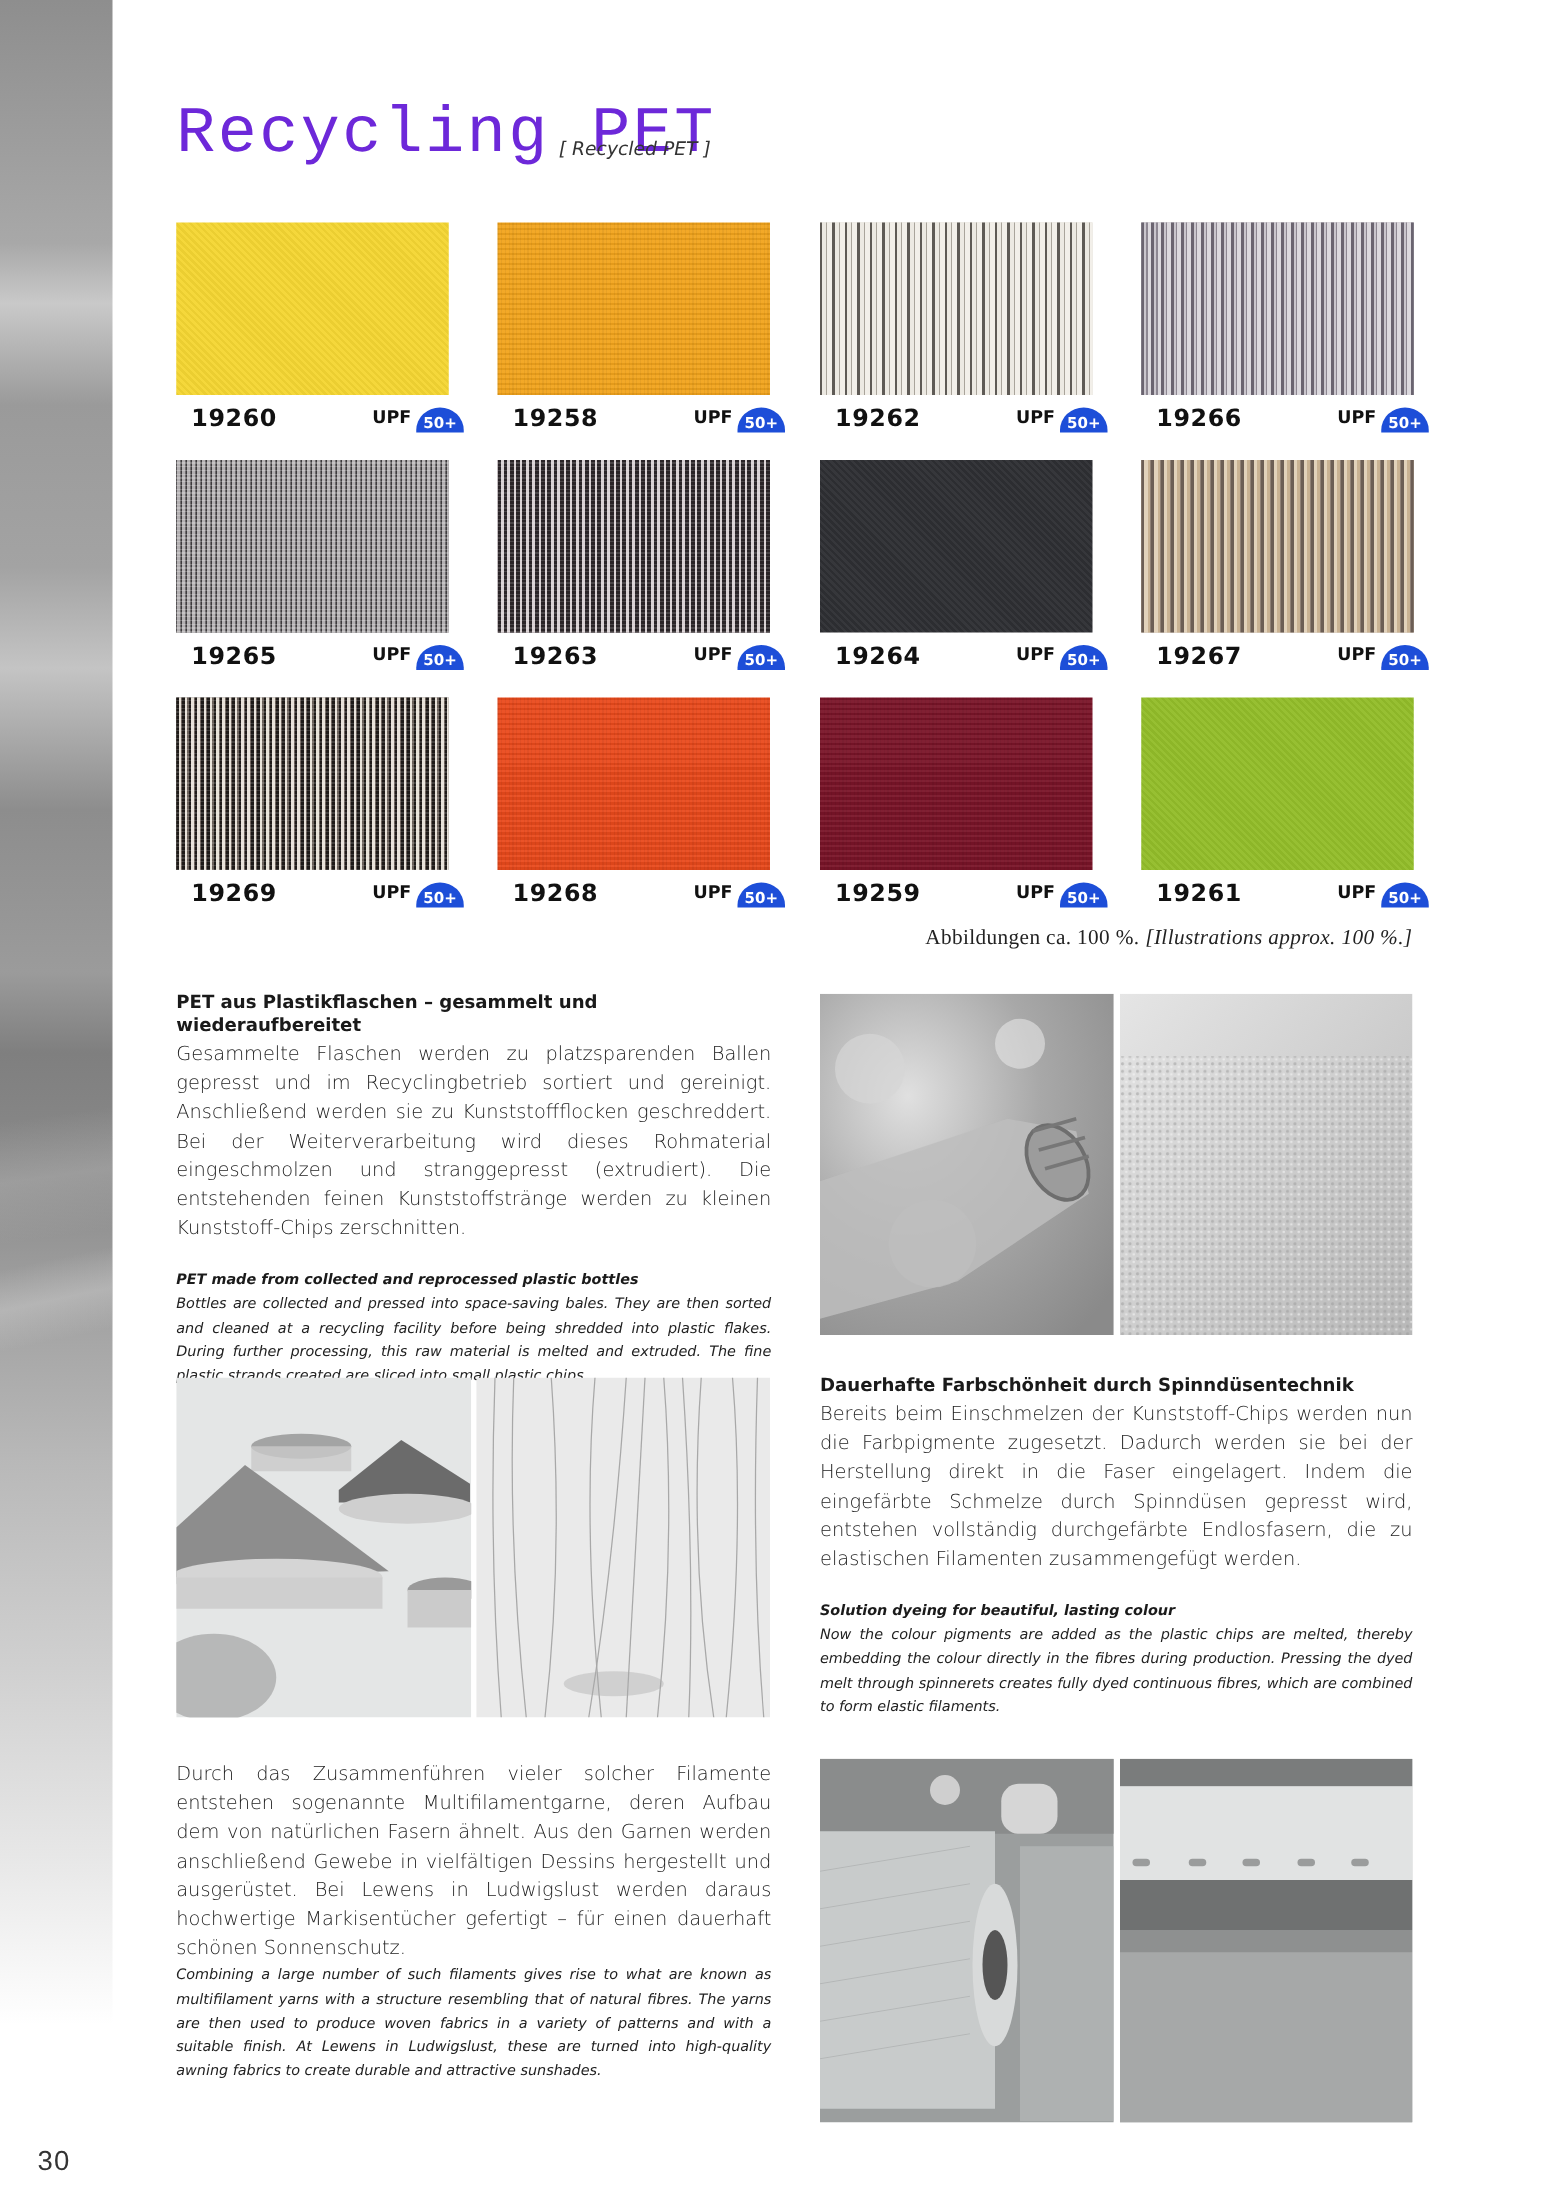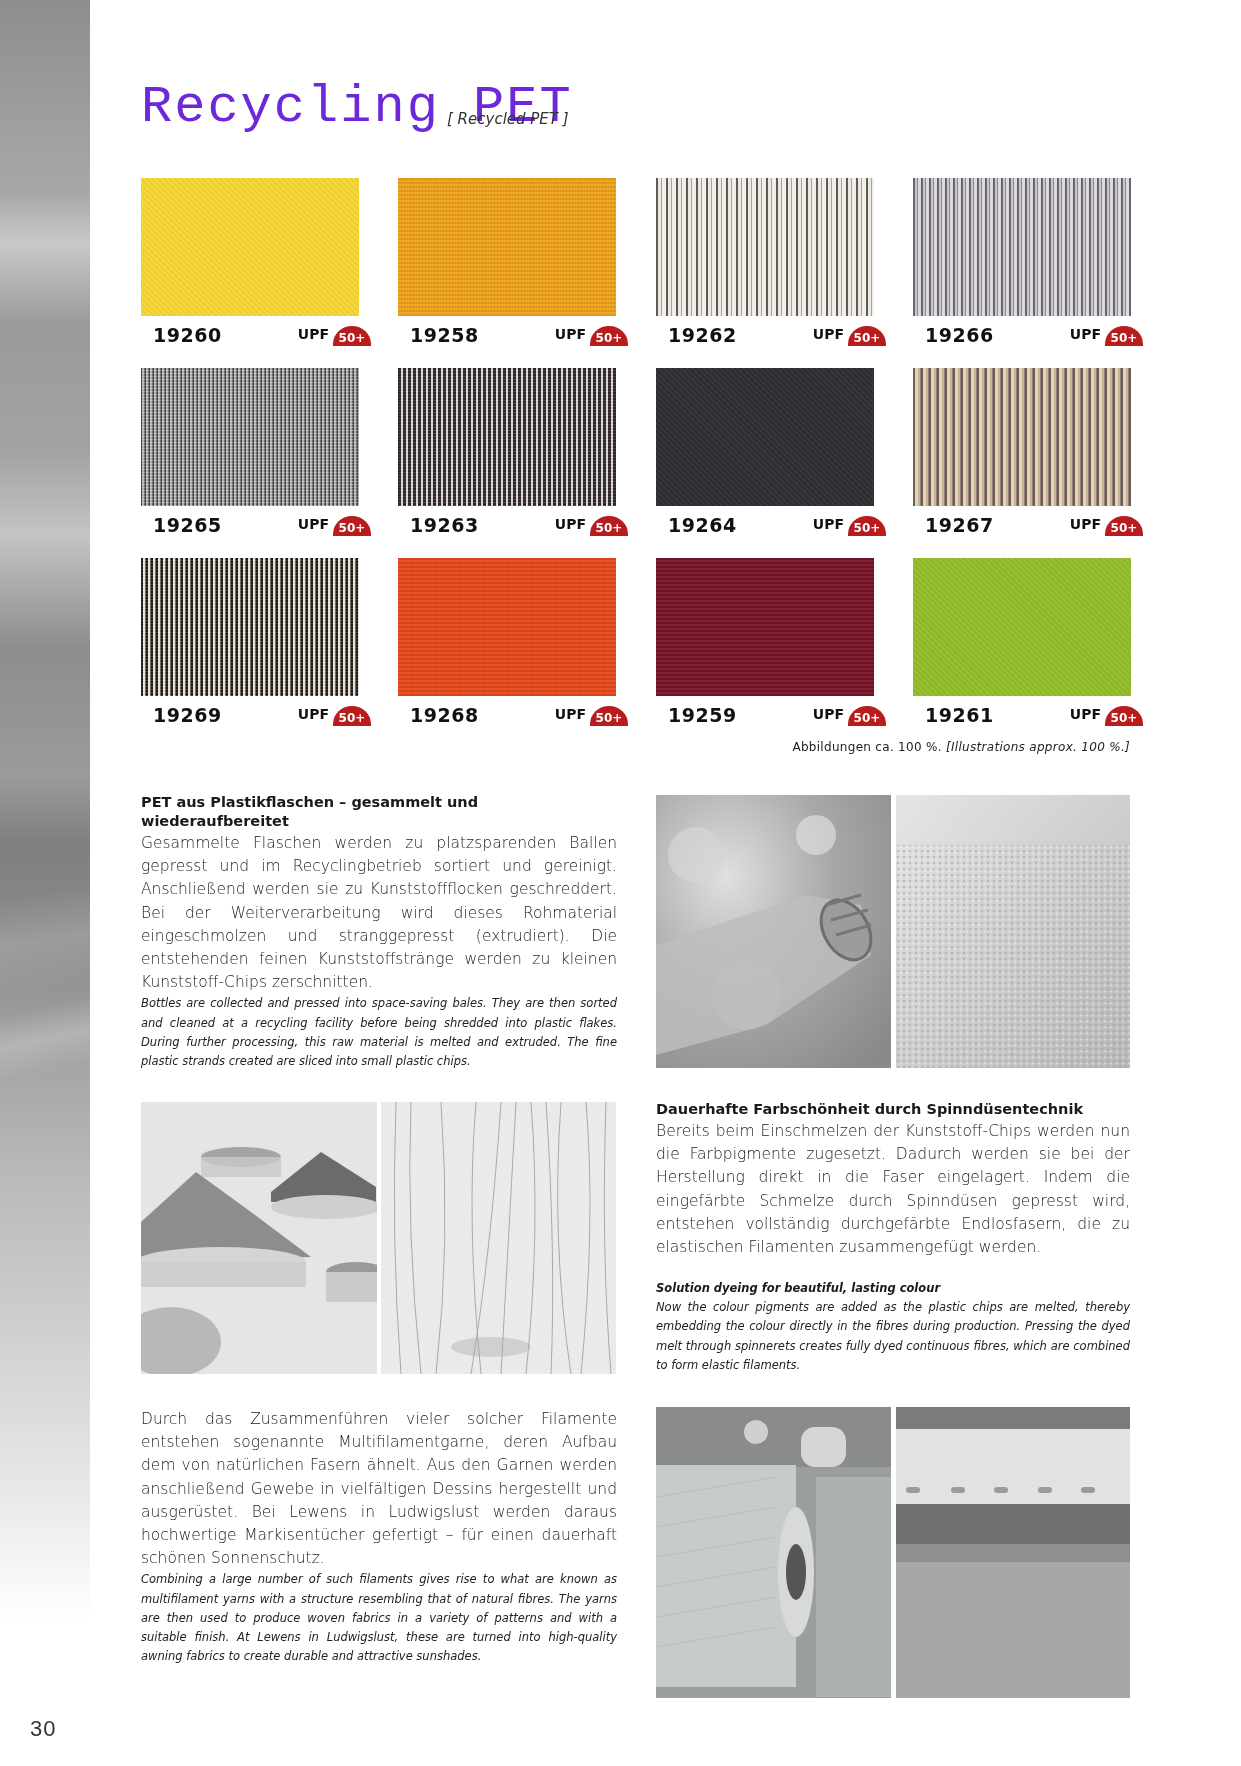--- a/index.html
+++ b/index.html
@@ -13,24 +13,24 @@
   .page-number { position:absolute; left:30px; top:1716px; font-size:22px; font-family:Liberation Sans, sans-serif; font-weight:300; color:#333; letter-spacing:1px; }
 
   .title { position:absolute; left:141px; top:78px; font-size:52px; letter-spacing:2px; font-weight:normal; color:#6d28d9;font-family:Liberation Mono, monospace; }
   .subtitle { position:absolute; left:447px; top:110px; font-size:15px; font-style:italic; color:#333; }
 
   .swatch { position:absolute; width:218px; height:138px; }
   .swatch-label { position:absolute; width:218px; height:24px;margin-left:12px; }
   .code { position:absolute; left:0; top:0; font-size:19px; font-weight:bold; color:#111; letter-spacing:0.5px; }
   .upf { position:absolute; right:0; top:2px; display:flex; align-items:flex-start; }
   .upf-text { font-size:14px; font-weight:bold; color:#111; margin-right:4px; }
-  .upf-badge { width:38px; height:20px; background:#b91c1c; color:#fff; font-size:12px; font-weight:bold;
+  .upf-badge { width:38px; height:20px; background:#1d4ed8; color:#fff; font-size:12px; font-weight:bold;
                border-radius:19px 19px 0 0 / 18px 18px 0 0; display:flex; align-items:flex-end; justify-content:center; padding-bottom:1px; box-sizing:border-box; }
 
-  .caption { position:absolute; right:111px; top:740px; font-size:12px; color:#222; letter-spacing:0.3px; }
+  .caption { position:absolute; right:111px; top:740px; font-size:17px; color:#222; letter-spacing:0.3px;font-family:Liberation Serif, serif; }
   .caption i { font-style:italic; }
 
   .text-block { position:absolute; width:476px; }
   .h-de { font-size:14.5px; font-weight:bold; margin:0 0 1px 0; line-height:19px; }
   .p-de { font-size:15.5px; line-height:23.2px; margin:0; text-align:justify; font-weight:300; color:#222; }
   .h-en { font-size:11.5px; font-weight:bold; font-style:italic; margin:0; line-height:19px; }
   .p-en { font-size:11.5px; line-height:19.2px; margin:0; font-style:italic; text-align:justify; color:#222; }
 
   .photo { position:absolute; }
 </style>
@@ -142,20 +142,21 @@
   </div>
 
 <div class="caption">
   <span>Abbildungen ca. 100 %.</span>
   <i>[Illustrations approx. 100 %.]</i>
 </div>
 
 <div class="text-block" style="left:141px; top:793px;">
   <p class="h-de">PET aus Plastikflaschen – gesammelt und wiederaufbereitet</p>
   <p class="p-de">Gesammelte Flaschen werden zu platzsparenden Ballen gepresst und im Recyclingbetrieb sortiert und gereinigt. Anschließend werden sie zu Kunststoffflocken geschreddert. Bei der Weiterverarbeitung wird dieses Rohmaterial eingeschmolzen und stranggepresst (extrudiert). Die entstehenden feinen Kunststoffstränge werden zu kleinen Kunststoff-Chips zerschnitten.</p>
+  <p class="h-en" style="margin-top:20px;">PET made from collected and reprocessed plastic bottles</p>
   <p class="p-en">Bottles are collected and pressed into space-saving bales. They are then sorted and cleaned at a recycling facility before being shredded into plastic flakes. During further processing, this raw material is melted and extruded. The fine plastic strands created are sliced into small plastic chips.</p>
 </div>
 
 <div class="photo" style="left:656px; top:795px; width:235px; height:273px;">
   <svg width="235" height="273" viewBox="0 0 235 273">
     <defs>
       <radialGradient id="bg1" cx="0.3" cy="0.3" r="0.9">
         <stop offset="0" stop-color="#e0e0e0"></stop>
           <stop offset="0.5" stop-color="#a8a8a8"></stop>
           <stop offset="1" stop-color="#8a8a8a"></stop>

